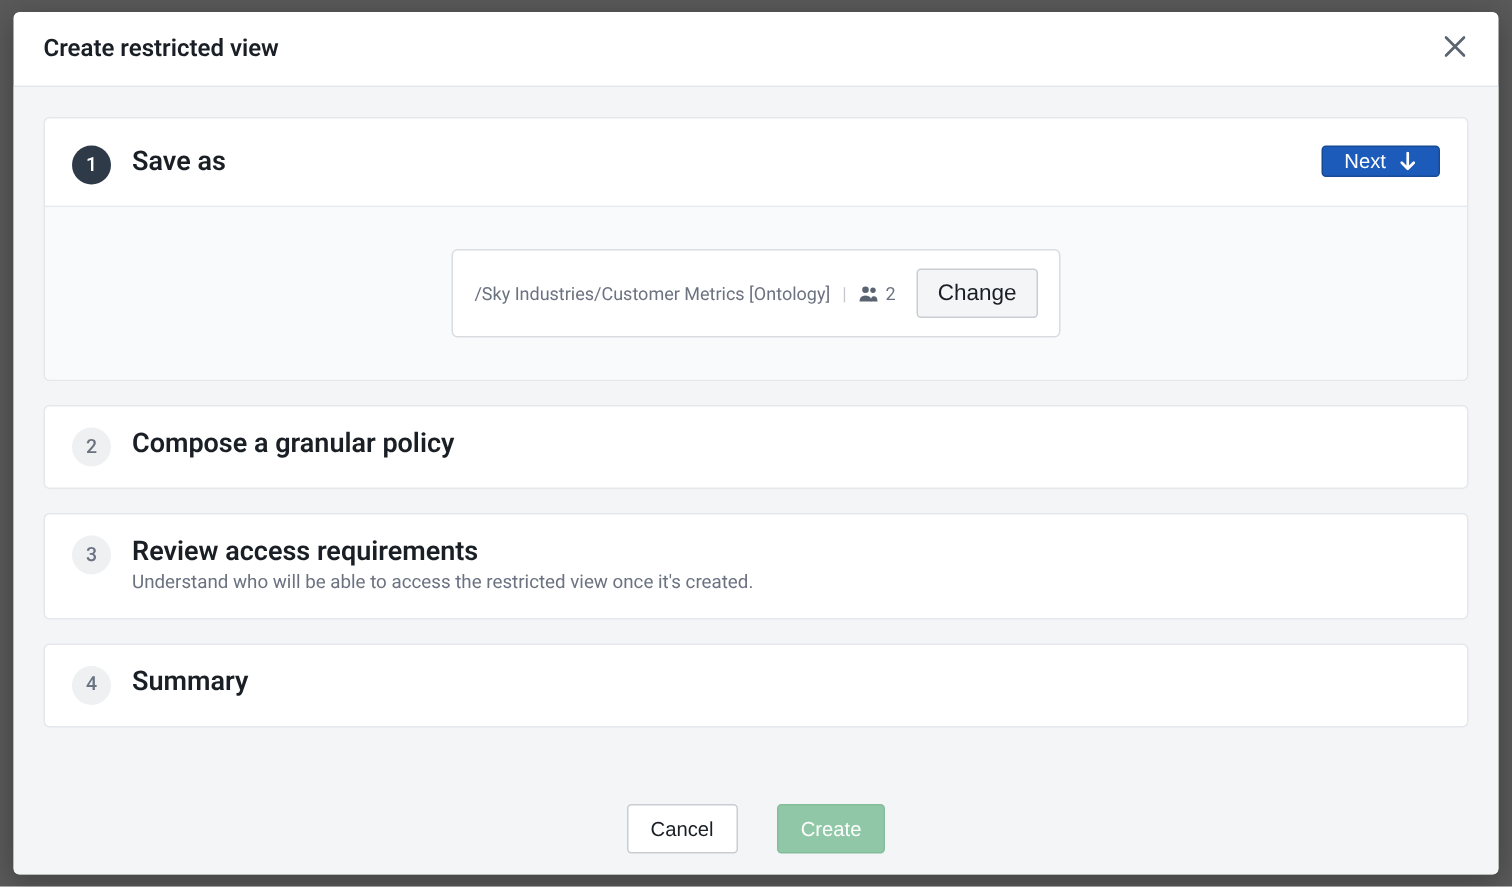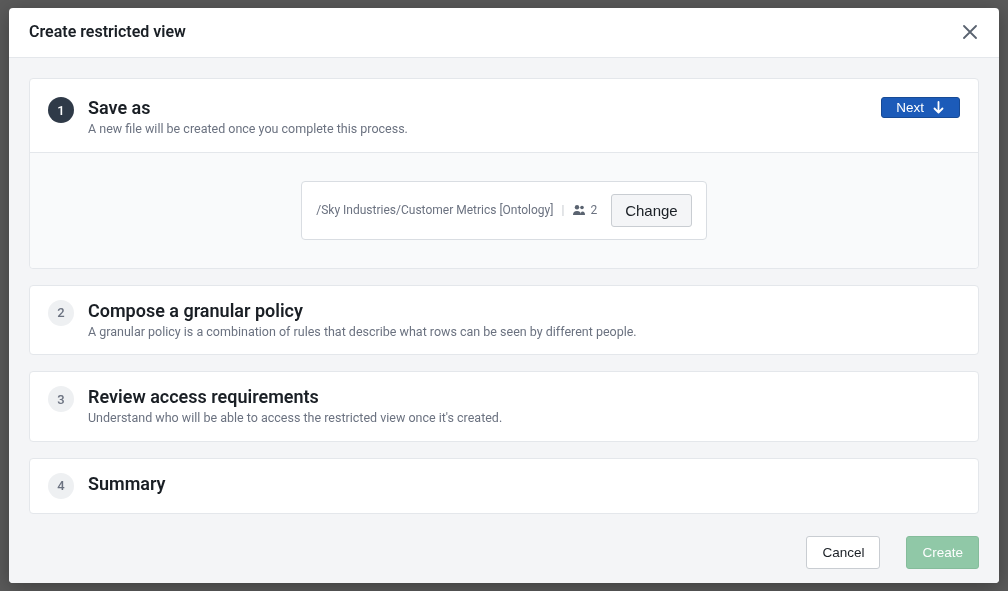--- a/index.html
+++ b/index.html
@@ -176,21 +176,21 @@
       border: 1px solid #c9cdd2;
       border-radius: 3px;
       padding: 7px 13px;
       font-size: 15px;
       color: #1a1f25;
       cursor: pointer;
     }
     .dialog-footer {
       padding: 14px 20px;
       display: flex;
-      justify-content: flex-end;
+      justify-content: center;
       gap: 10px;
       background: #f4f5f7;
     }
     .cancel-btn {
       background: #fff;
       border: 1px solid #c9cdd2;
       border-radius: 3px;
       padding: 8px 15px;
       font-size: 13.5px;
       color: #1a1f25;
@@ -226,21 +226,20 @@
   </div>
 
   <div class="dialog-body">
 
     <div class="step-card">
       <div class="step-active-top">
         <div class="step-head">
           <div class="step-num step-num-active">1</div>
           <div class="step-text">
             <div class="step-title">Save as</div>
-            <div class="step-desc">A new file will be created once you complete this process.</div>
           </div>
         </div>
         <button class="next-btn">
           <span>Next</span>
           <span class="arrow-down">
             <svg width="13" height="13" viewBox="0 0 13 13">
                 <path d="M6.5 1 L6.5 11 M2.5 7.5 L6.5 11.5 L10.5 7.5" stroke="#fff" stroke-width="1.8" fill="none" stroke-linecap="round" stroke-linejoin="round"></path>
               </svg>
           </span>
         </button>
@@ -265,21 +264,20 @@
           <button class="change-btn">Change</button>
         </div>
       </div>
     </div>
 
     <div class="step-card step-card-inactive">
       <div class="step-row-inactive">
         <div class="step-num step-num-inactive">2</div>
         <div class="step-text">
           <div class="step-title">Compose a granular policy</div>
-          <div class="step-desc">A granular policy is a combination of rules that describe what rows can be seen by different people.</div>
         </div>
       </div>
     </div>
 
     <div class="step-card step-card-inactive">
       <div class="step-row-inactive">
         <div class="step-num step-num-inactive">3</div>
         <div class="step-text">
           <div class="step-title">Review access requirements</div>
           <div class="step-desc">Understand who will be able to access the restricted view once it's created.</div>

